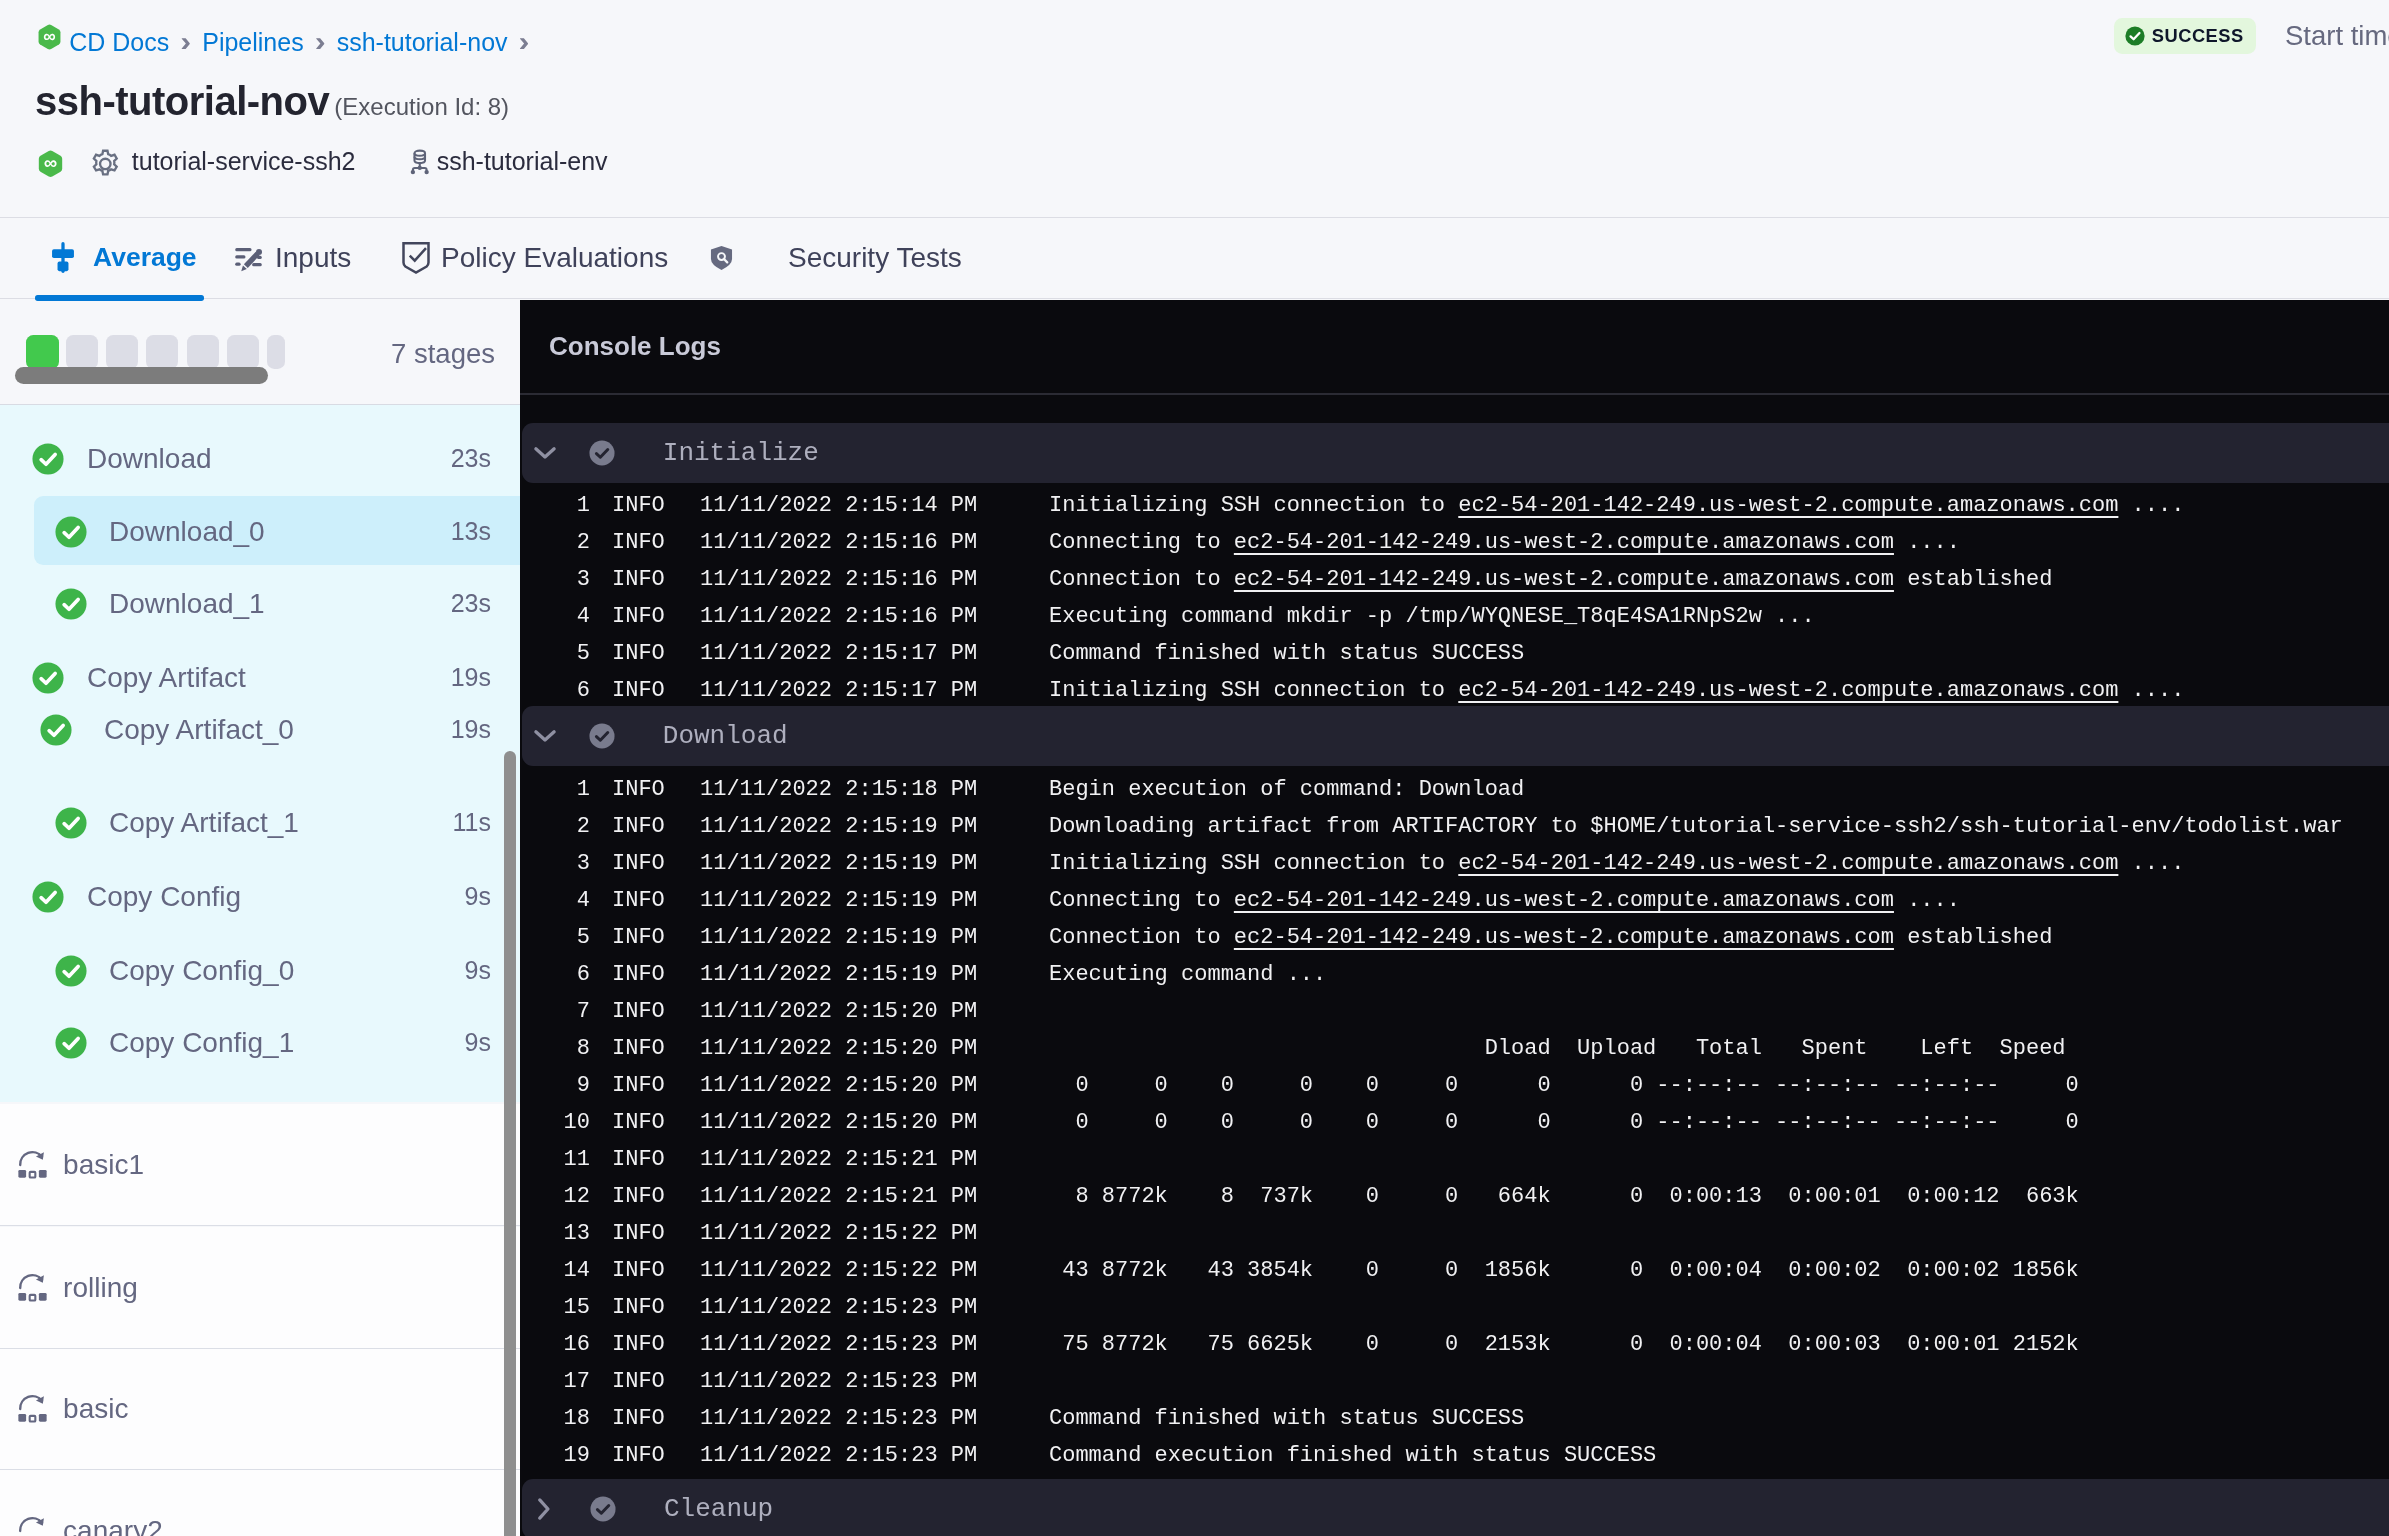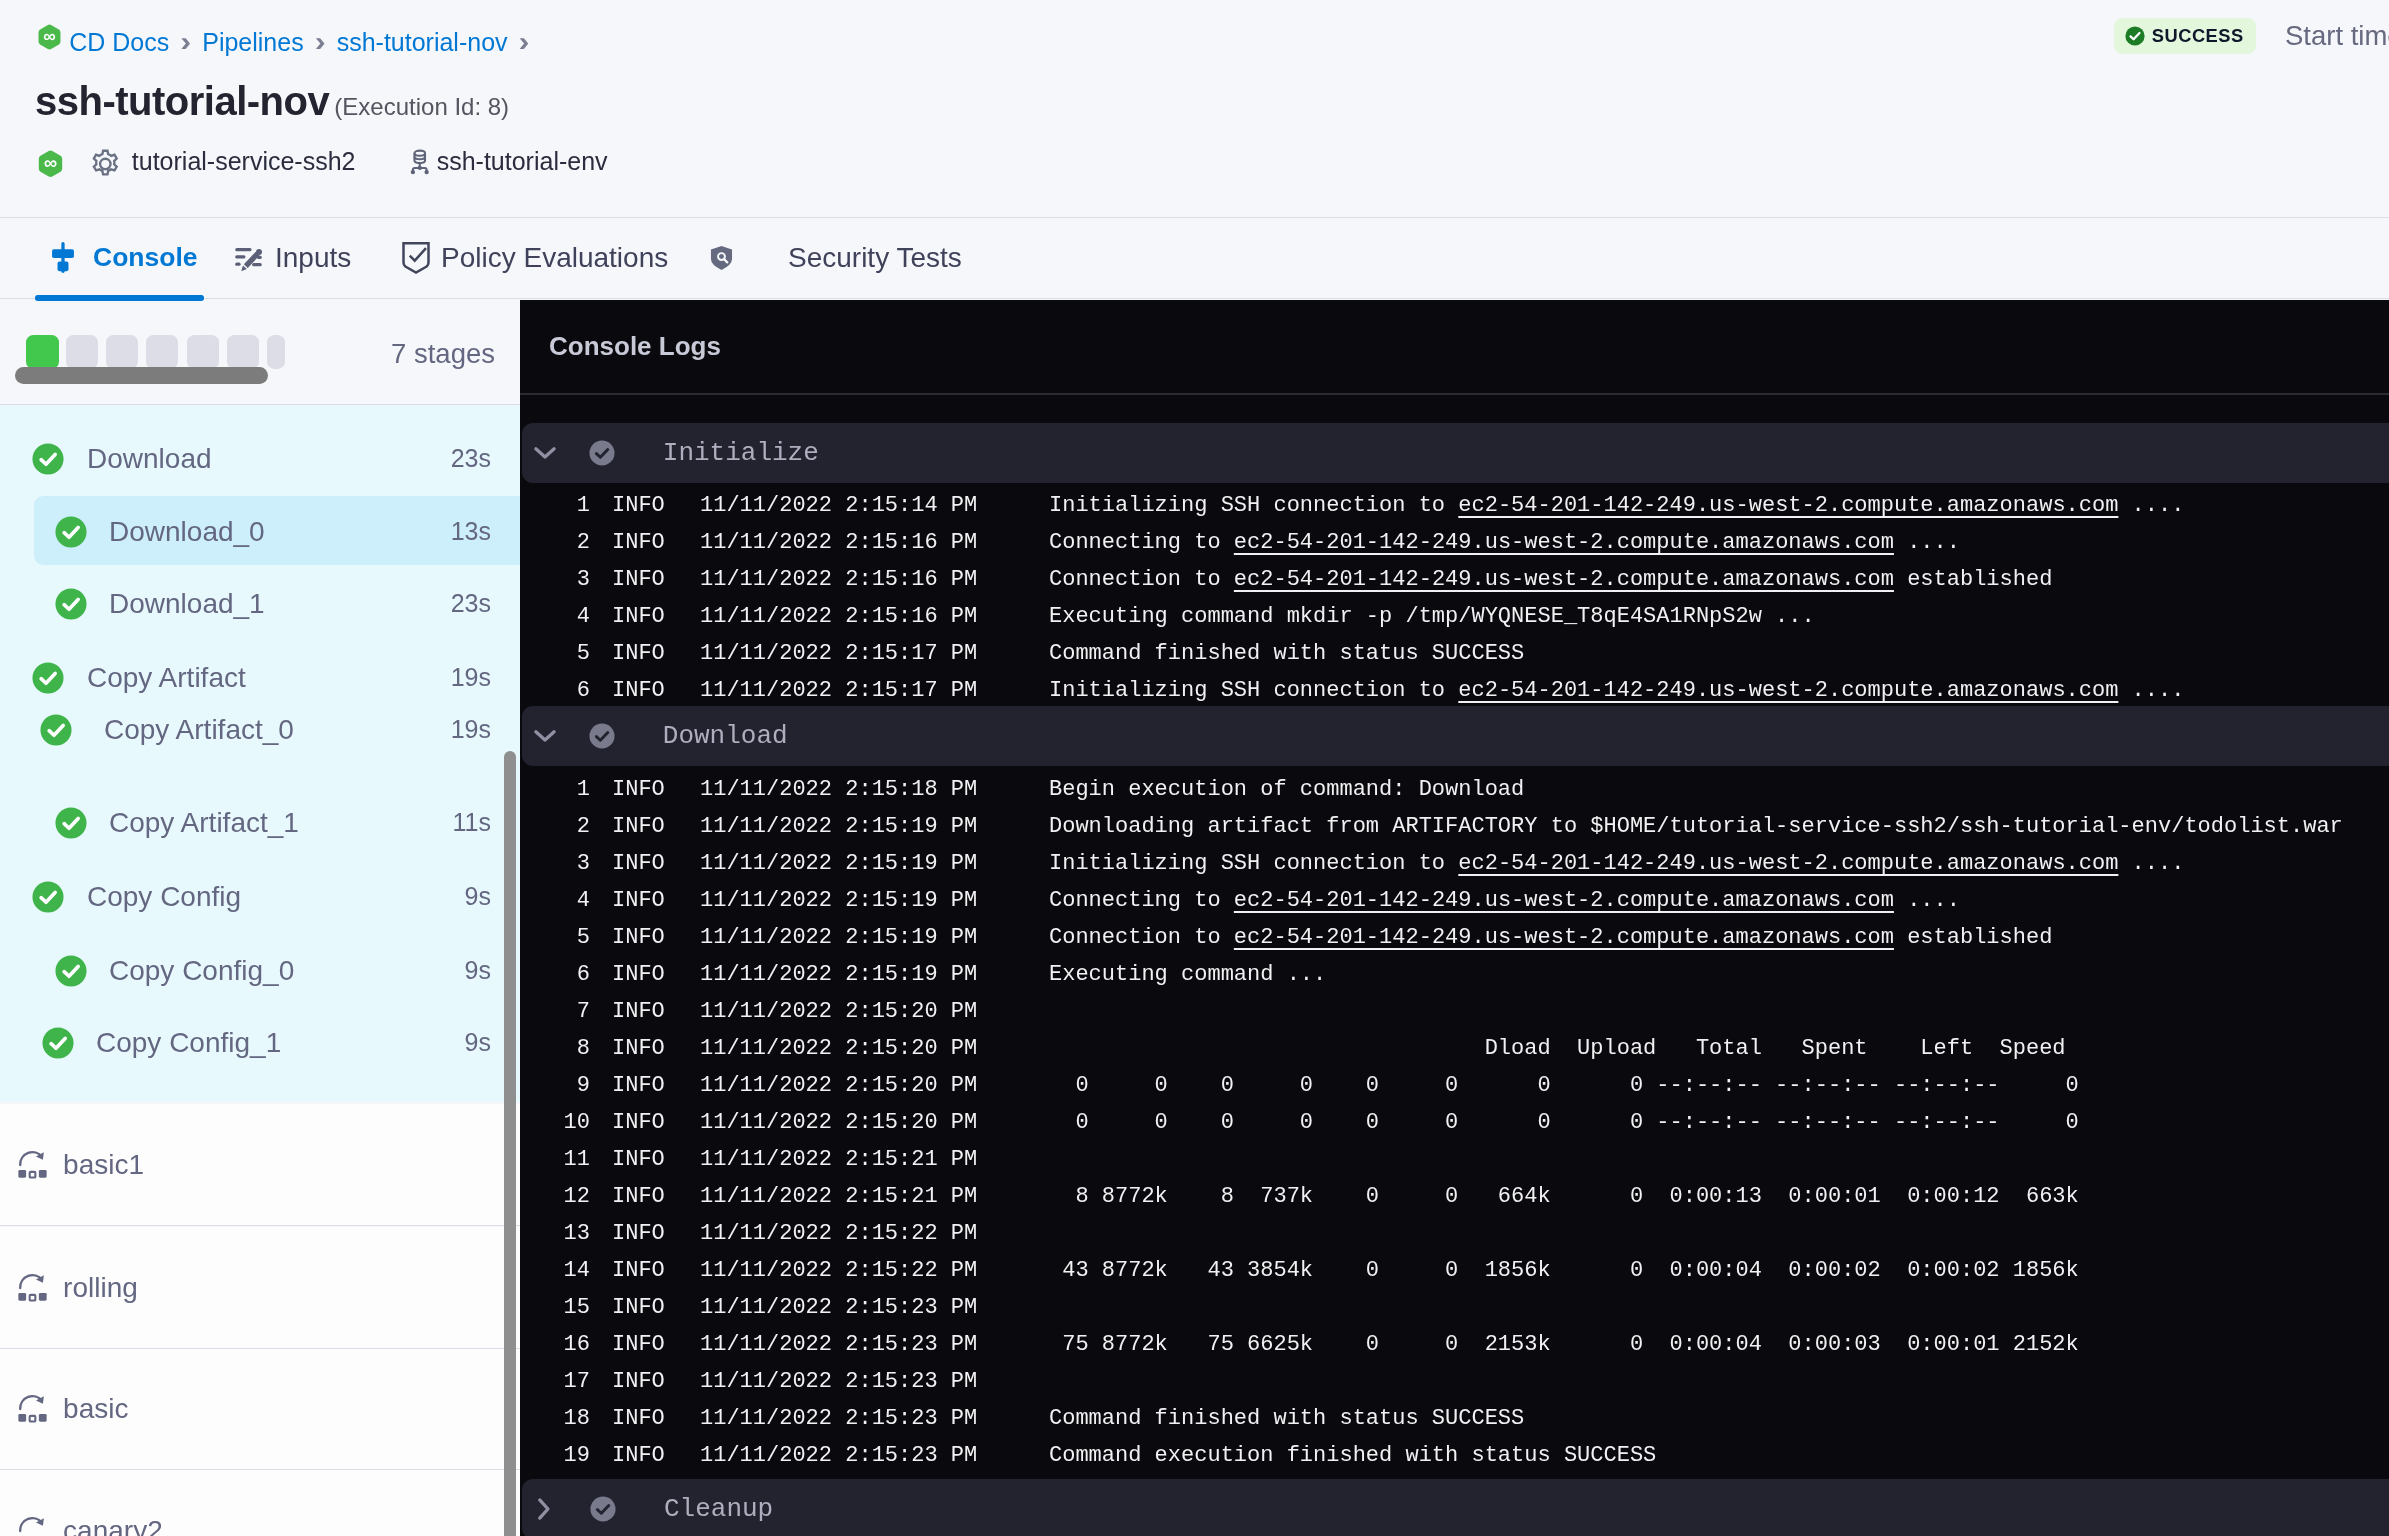--- a/index.html
+++ b/index.html
@@ -101,21 +101,21 @@
 
   <div class="tabbar">
     <div class="tab active" style="left:52px;top:0;height:79px;">
       <svg width="22" height="31" viewBox="0 0 24 34" style="margin-right:19px;">
         <g fill="#0278d5">
           <rect x="10.2" y="0" width="3.6" height="34" rx="1.8"></rect>
           <rect x="0" y="8" width="24" height="9.5" rx="2"></rect>
           <rect x="6" y="21.5" width="12" height="10.5" rx="2"></rect>
         </g>
       </svg>
-      <span>Console</span>
+      <span>Average</span>
     </div>
     <div class="underline"></div>
     <div class="tab" style="left:233px;top:0;height:79px;">
       <svg width="31" height="29" viewBox="0 0 24 24" style="margin-right:11px;">
         <g fill="#5b5f77">
           <rect x="1" y="4.2" width="13.5" height="2.6" rx="1.3"></rect>
           <rect x="1" y="10.2" width="8.5" height="2.6" rx="1.3"></rect>
           <rect x="1" y="16.2" width="4.5" height="2.6" rx="1.3"></rect>
           <rect x="19" y="10.6" width="4" height="2.6" rx="1.3"></rect>
           <rect x="15" y="16.6" width="8" height="2.6" rx="1.3"></rect>
@@ -214,21 +214,21 @@
         <span class="dur">9s</span>
       </div>
     <div class="srow" style="top:633px;padding-left:55px;box-sizing:border-box;">
         <svg width="32" height="32" viewBox="0 0 35 35" style="flex:none;">
 <circle cx="17.5" cy="17.5" r="17" fill="#3eb44a"></circle>
 <path d="M10 18.2 L15.3 23.2 L25.3 12.5" fill="none" stroke="#fff" stroke-width="4" stroke-linecap="round" stroke-linejoin="round"></path>
         </svg>
         <span class="nm" style="margin-left:22px;">Copy Config_0</span>
         <span class="dur">9s</span>
       </div>
-    <div class="srow" style="top:705px;padding-left:42px;box-sizing:border-box;">
+    <div class="srow" style="top:705px;padding-left:55px;box-sizing:border-box;">
         <svg width="32" height="32" viewBox="0 0 35 35" style="flex:none;">
 <circle cx="17.5" cy="17.5" r="17" fill="#3eb44a"></circle>
 <path d="M10 18.2 L15.3 23.2 L25.3 12.5" fill="none" stroke="#fff" stroke-width="4" stroke-linecap="round" stroke-linejoin="round"></path>
         </svg>
         <span class="nm" style="margin-left:22px;">Copy Config_1</span>
         <span class="dur">9s</span>
       </div>
     <div class="wrow" style="top:803px;padding-left:16.5px;box-sizing:border-box;">
         <svg width="31" height="31" viewBox="0 0 34 34" style="flex:none;">
 <g fill="#646781">

